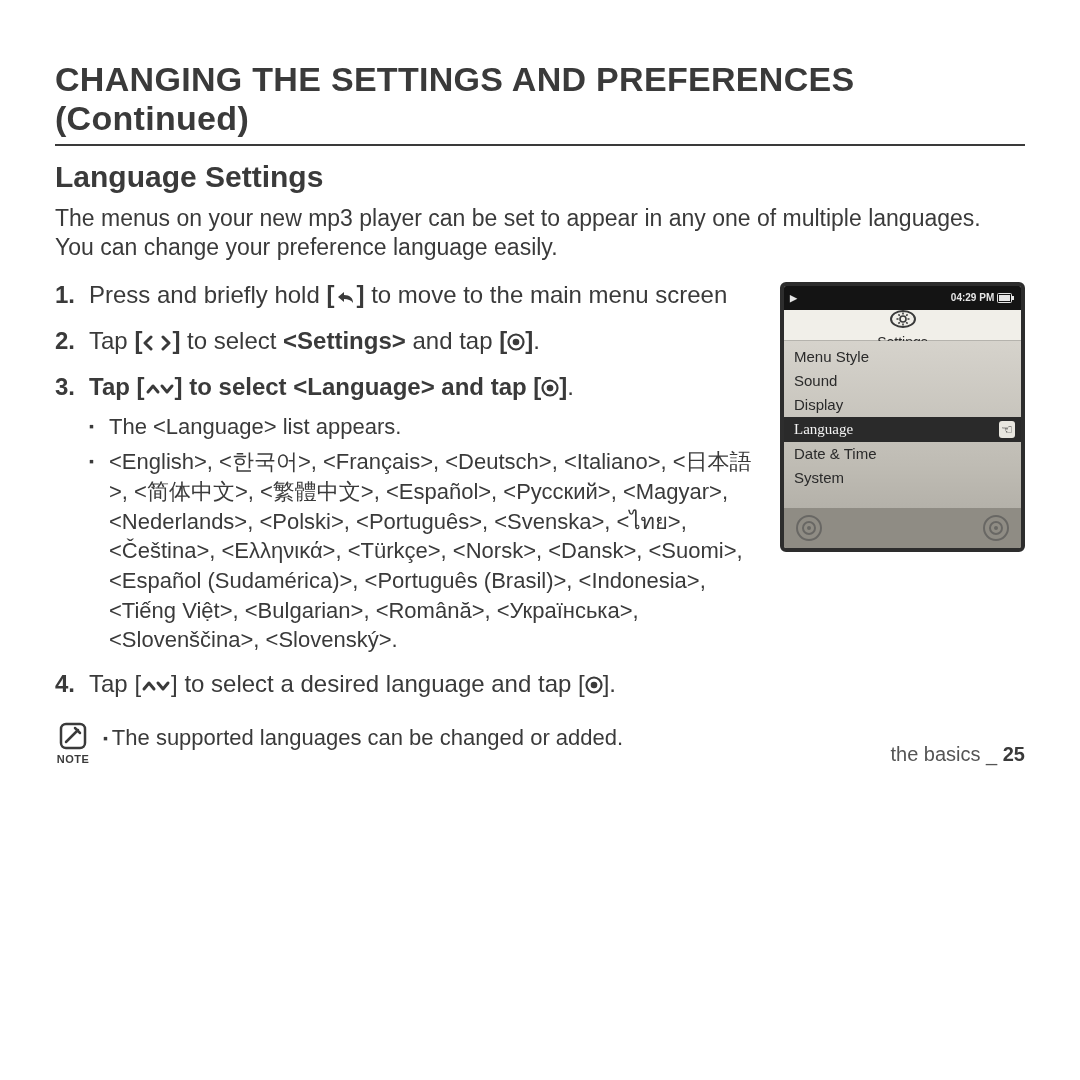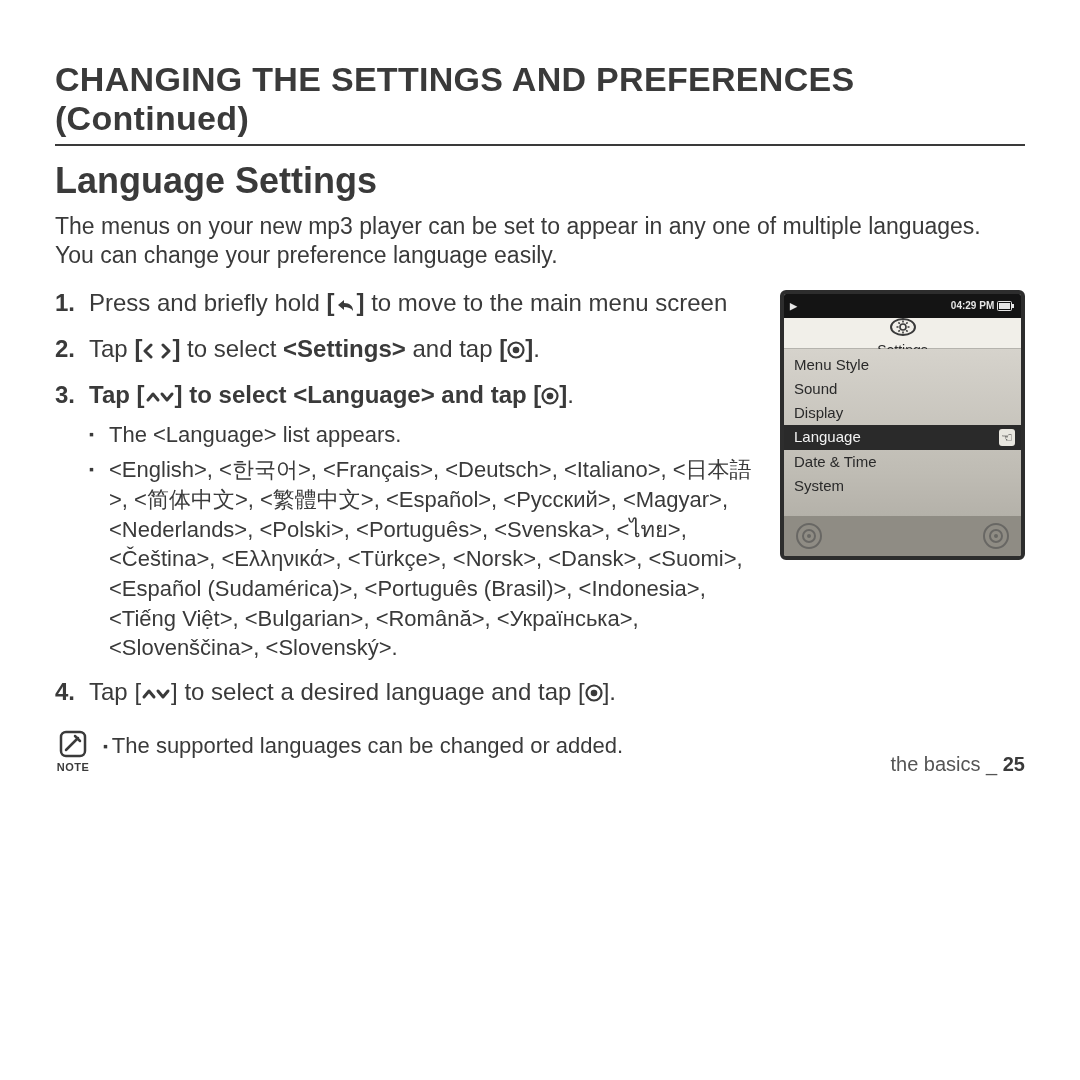--- a/index.html
+++ b/index.html
@@ -23,21 +23,21 @@
     font-weight: 700;
     letter-spacing: 0.3px;
     margin: 0 0 2px 0;
   }
   .rule {
     border: none;
     border-top: 2px solid #3a3a3a;
     margin: 6px 0 14px 0;
   }
   .h2 {
-    font-size: 36px;
+    font-size: 30px;
     font-weight: 700;
     margin: 0 0 10px 0;
   }
   .intro {
     font-size: 23px;
     line-height: 1.25;
     margin: 0 0 18px 0;
   }
   .body-row {
     display: flex;
@@ -111,21 +111,21 @@
     font-size: 22px;
     padding-top: 4px;
   }
   .note-text::before {
     content: "▪ ";
     font-size: 14px;
     vertical-align: 2px;
   }
   .footer {
     position: absolute;
-    bottom: 32px;
+    bottom: 42px;
     right: 55px;
     font-size: 20px;
     color: #555;
   }
   .footer .pg { font-weight: 700; color: #3a3a3a; }
 
   
   .device {
     width: 245px;
     height: 270px;
@@ -184,20 +184,21 @@
     padding: 2px 10px;
     line-height: 1.35;
   }
   .device .menu-item.sel {
     background: #2a2a2a;
     color: #f2f2f2;
     display: flex;
     align-items: center;
     justify-content: space-between;
     padding-right: 6px;
+    font-family: Liberation Serif, serif;
   }
   .device .menu-item.sel .hand {
     background: #e8e6df;
     color: #2a2a2a;
     border-radius: 3px;
     padding: 0 2px;
     font-size: 13px;
   }
   .device .bottombar {
     position: absolute;

